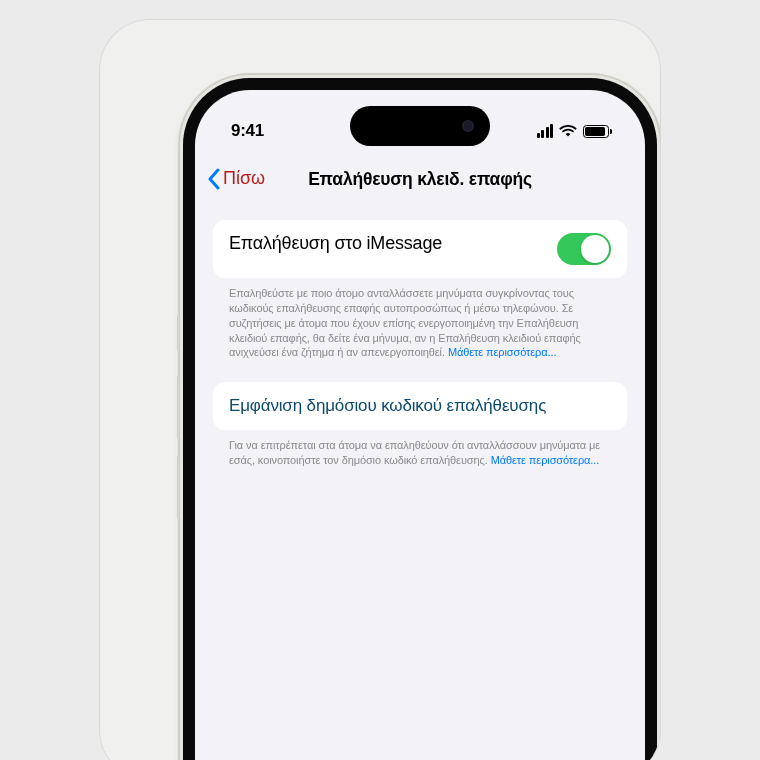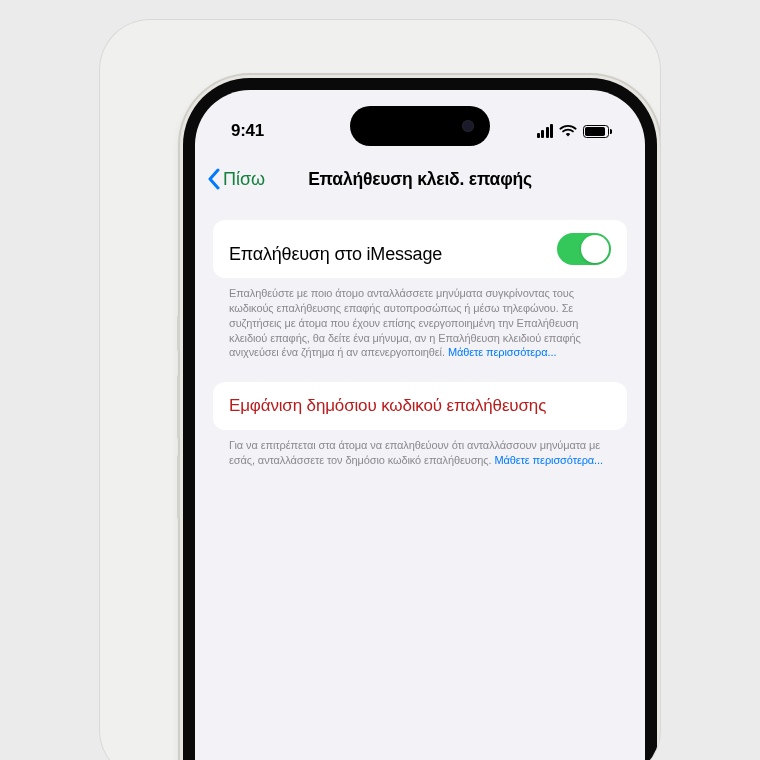--- a/index.html
+++ b/index.html
@@ -126,22 +126,22 @@
       position: absolute;
       top: 64px;
       left: 0; right: 0;
       height: 50px;
       display: flex;
       align-items: center;
       padding: 0 8px;
     }
     .back-btn {
       display: flex;
-      align-items: center;
-      color: #15803d;
+      align-items: flex-start;
+      color: #b91c1c;
       font-size: 18px;
       gap: 2px;
       padding: 4px;
     }
     .chev {
       width: 14px; height: 22px;
       stroke: #007aff;
       stroke-width: 3;
       fill: none;
       stroke-linecap: round;
@@ -161,21 +161,21 @@
       top: 130px;
       left: 0; right: 0; bottom: 0;
       padding: 0 18px;
       overflow: hidden;
     }
     .cell {
       background: #fff;
       border-radius: 12px;
       padding: 13px 16px;
       display: flex;
-      align-items: flex-end;
+      align-items: flex-start;
       justify-content: space-between;
     }
     .cell-label {
       font-size: 18px;
       color: #000;
       letter-spacing: -0.2px;
     }
     .toggle {
       width: 54px;
       height: 32px;
@@ -199,21 +199,21 @@
       font-size: 11px;
       line-height: 1.35;
       color: #8a8a8e;
       letter-spacing: -0.1px;
     }
     .link { color: #007aff; }
     .action-cell {
       background: #fff;
       border-radius: 12px;
       padding: 14px 16px;
-      color: #b91c1c;
+      color: #0c4a6e;
       font-size: 17px;
       letter-spacing: -0.15px;
     }
     .side-btn {
       position: absolute;
       background: #d4d2cc;
       border-radius: 2px;
     }
     .sb-left1 { left: -3px; top: 240px; width: 3px; height: 36px; }
     .sb-left2 { left: -3px; top: 300px; width: 3px; height: 64px; }
@@ -278,21 +278,21 @@
             <span>Επαληθεύστε με ποιο άτομο ανταλλάσσετε μηνύματα συγκρίνοντας τους κωδικούς επαλήθευσης επαφής αυτοπροσώπως ή μέσω τηλεφώνου. Σε συζητήσεις με άτομα που έχουν επίσης ενεργοποιημένη την Επαλήθευση κλειδιού επαφής, θα δείτε ένα μήνυμα, αν η Επαλήθευση κλειδιού επαφής ανιχνεύσει ένα ζήτημα ή αν απενεργοποιηθεί.</span>
             <span> </span>
             <span class="link">Μάθετε περισσότερα...</span>
           </div>
 
           <div class="action-cell">
             <span>Εμφάνιση δημόσιου κωδικού επαλήθευσης</span>
           </div>
 
           <div class="footer-text">
-            <span>Για να επιτρέπεται στα άτομα να επαληθεύουν ότι ανταλλάσσουν μηνύματα με εσάς, ανταλλάσσετε τον δημόσιο κωδικό επαλήθευσης.</span>
+            <span>Για να επιτρέπεται στα άτομα να επαληθεύουν ότι ανταλλάσσουν μηνύματα με εσάς, κοινοποιήστε τον δημόσιο κωδικό επαλήθευσης.</span>
             <span> </span>
             <span class="link">Μάθετε περισσότερα...</span>
           </div>
 
         </div>
 
       </div>
     </div>
   </div>
 </div>

